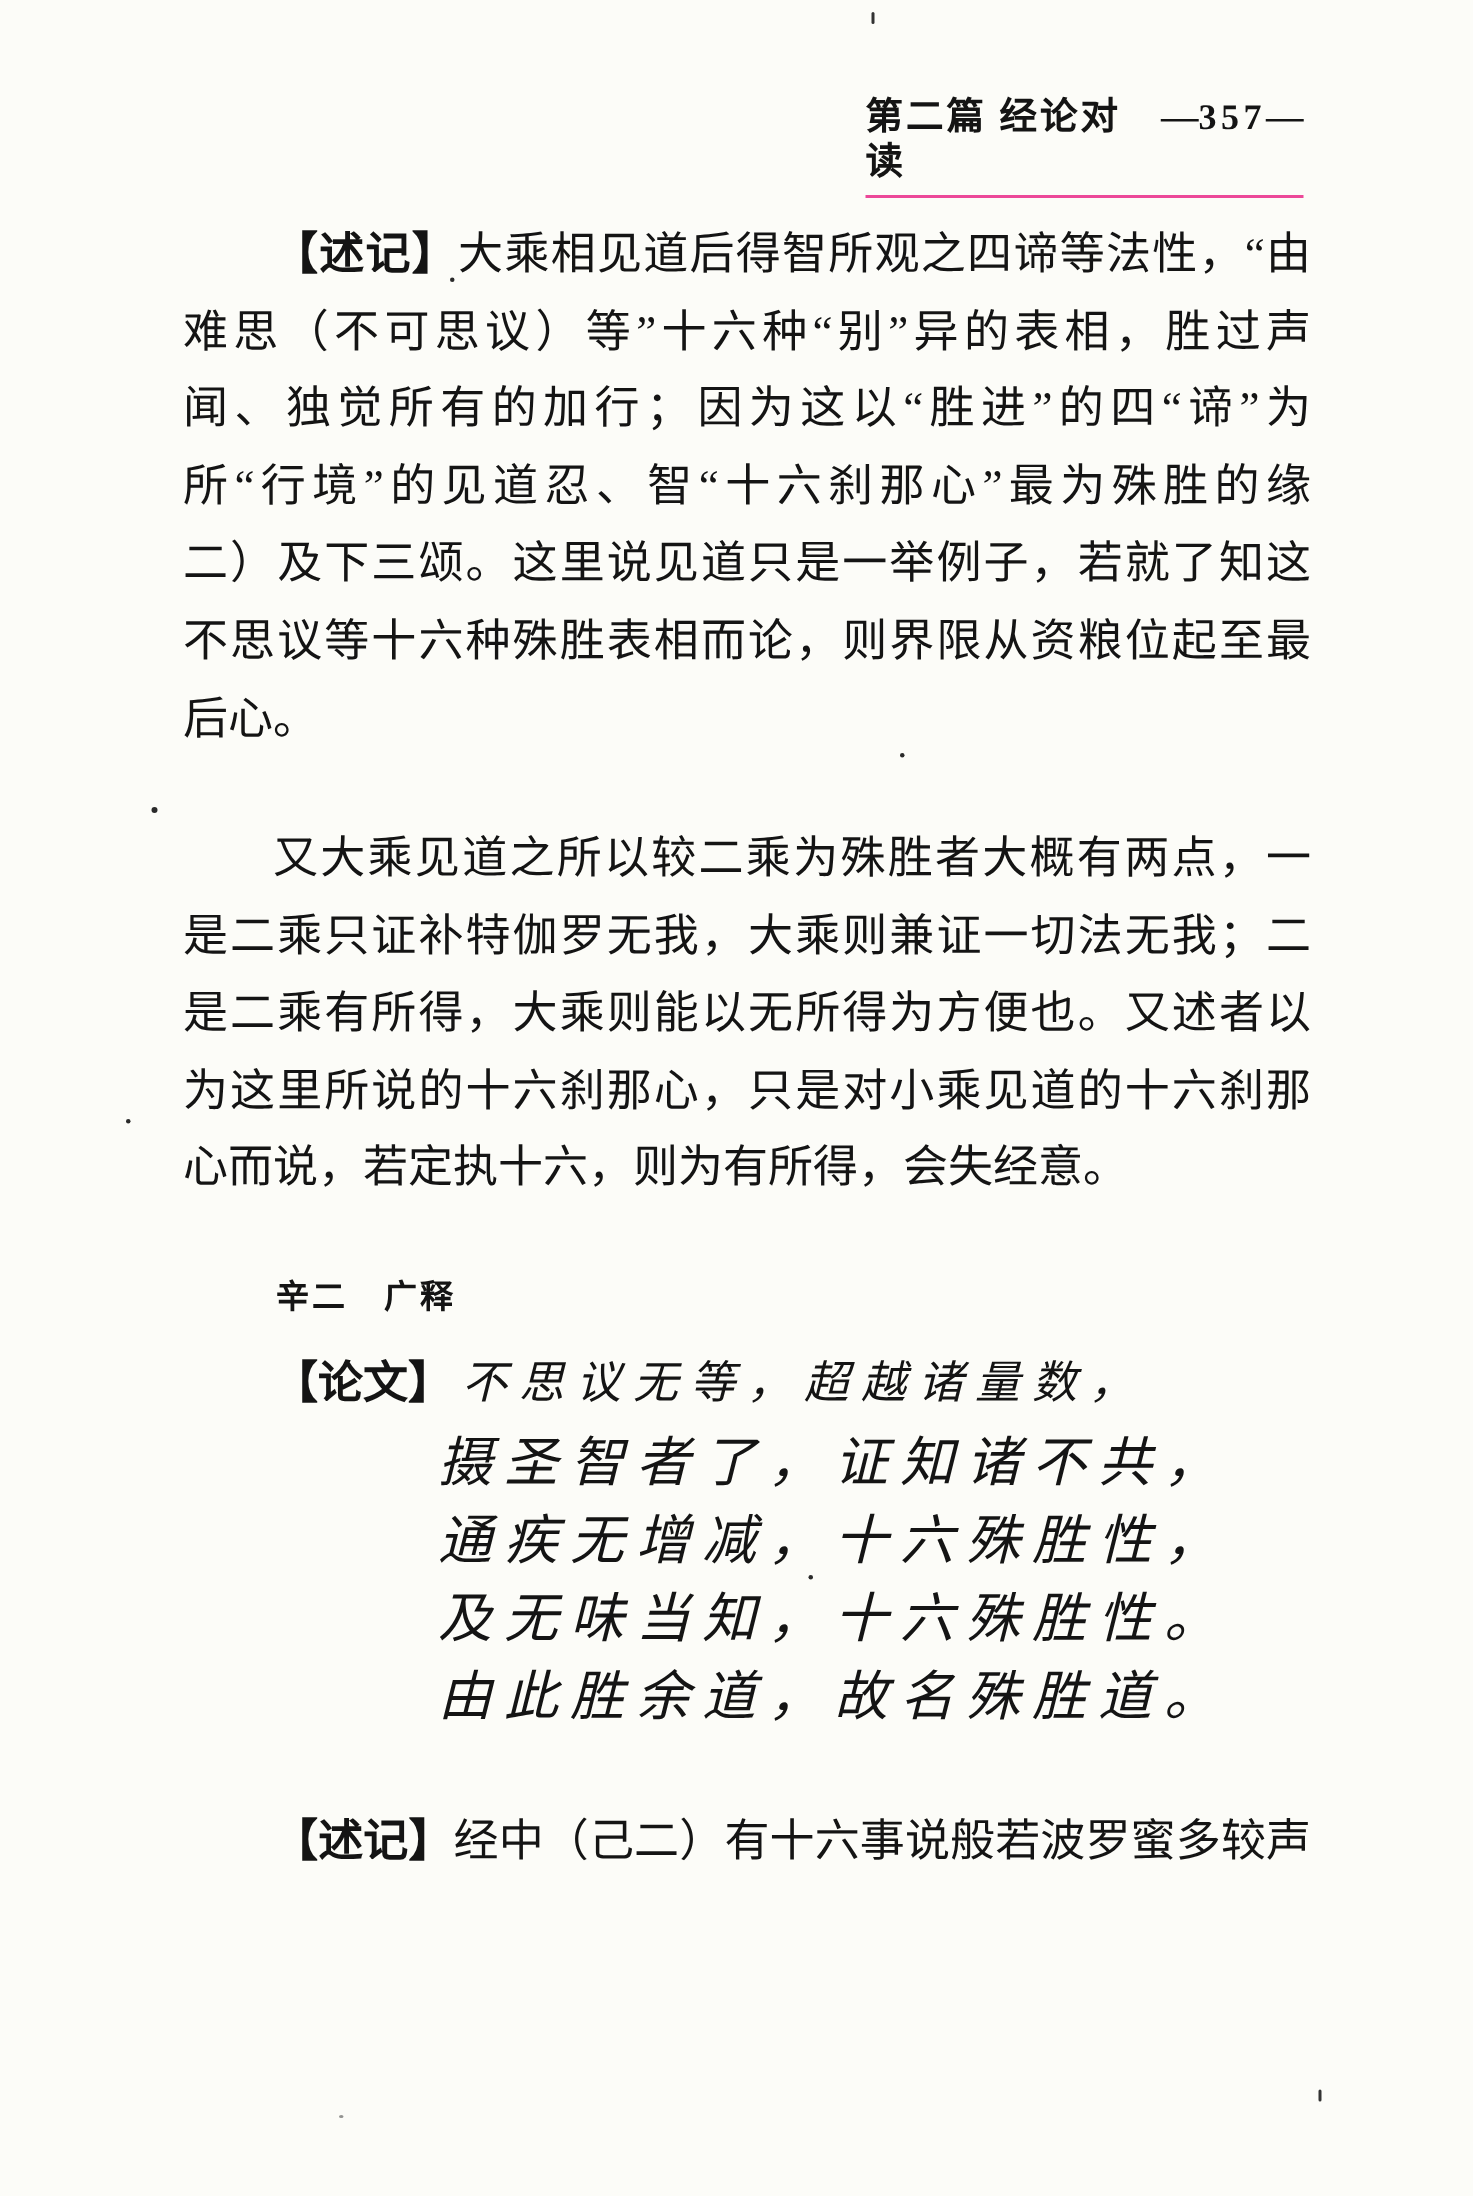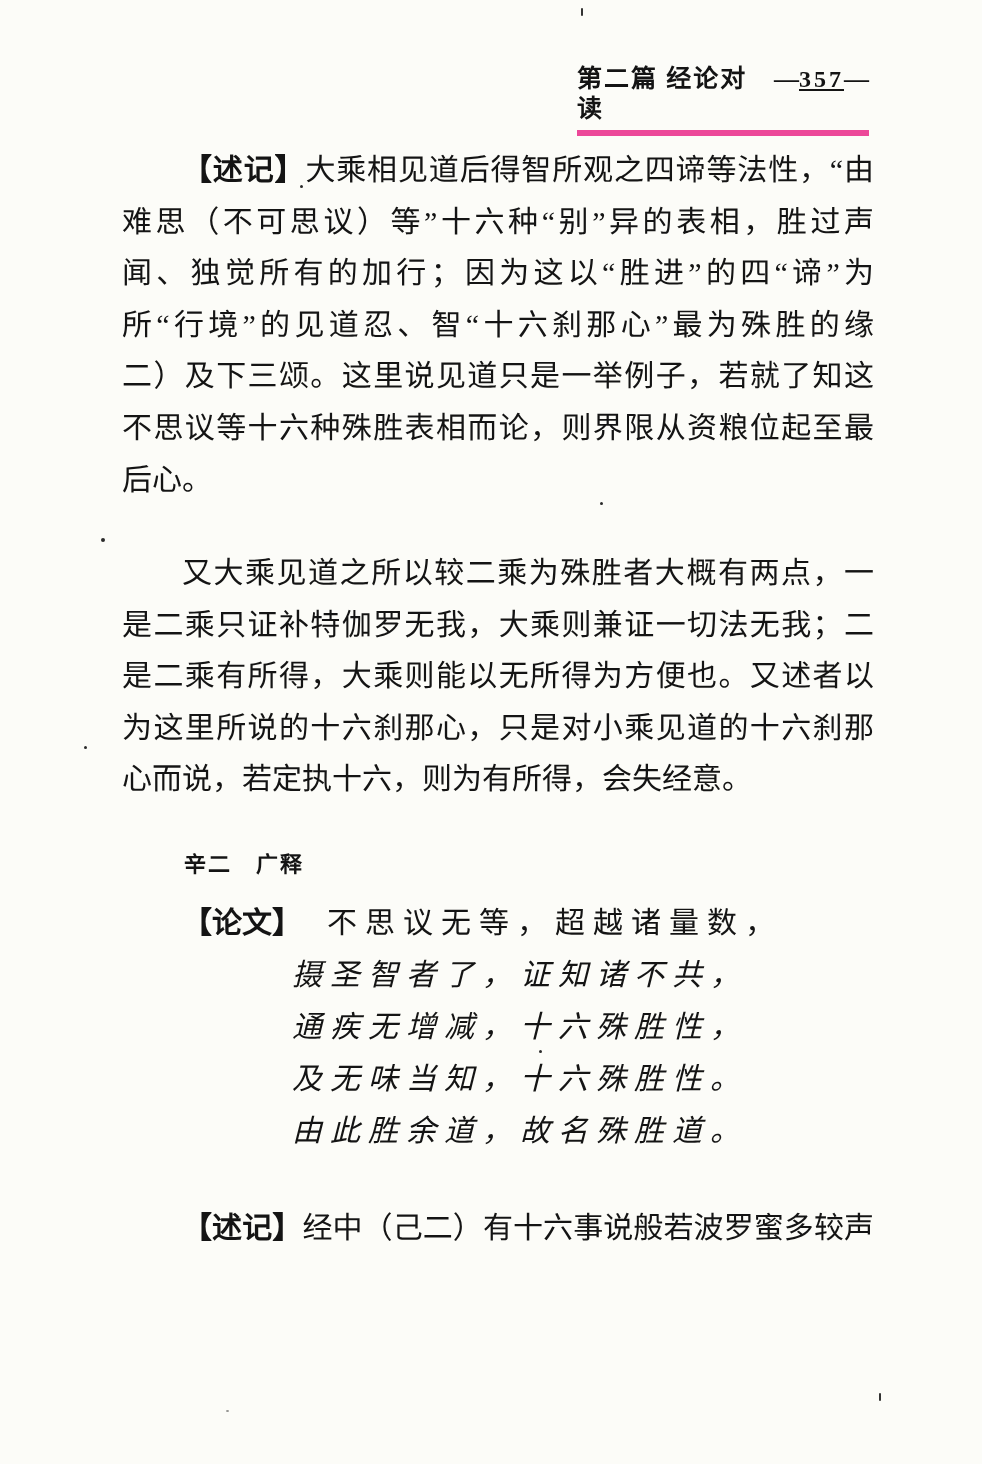--- a/index.html
+++ b/index.html
@@ -10,52 +10,52 @@
     background:#fcfcf8;
     color:#141414;
     font-family:"Liberation Serif","DejaVu Serif",serif;
     overflow:hidden;
   }
   
   .header{
     position:absolute;left:577px;top:64px;width:292px;
     display:flex;justify-content:space-between;align-items:baseline;
     font-size:25px;font-weight:bold;line-height:30px;
-    padding-bottom:6px;border-bottom:6px solid #ec4899;
+    padding-bottom:6px;border-bottom:2px solid #ec4899;
   }
   .header .title{letter-spacing:2px;}
   .header .dash{font-weight:bold;}
-  .header .pageno{letter-spacing:3px;font-size:24px;text-decoration:underline;}
+  .header .pageno{letter-spacing:3px;font-size:24px;}
   
   .blk{position:absolute;left:122px;width:752px;}
   .ln{
     font-size:30px;line-height:51.6px;
     text-align:justify;text-align-last:justify;
     white-space:nowrap;
   }
   .ln.last{text-align-last:left;}
   .ln.indent{text-indent:60px;}
   .bold{font-weight:bold;}
   .heading{
     font-size:22px;font-weight:bold;line-height:40px;
     padding-left:62px;letter-spacing:2px;
   }
   
   .vln{
-    font-size:30px;line-height:52px;
+    font-size:36px;line-height:52px;
     text-align:right;text-align-last:left;
     white-space:nowrap;
     font-style:italic;letter-spacing:8px;
   }
   .vfirst{
     font-size:30px;line-height:52px;
     text-align:left;text-align-last:left;
     white-space:nowrap;text-indent:60px;
   }
-  .vfirst .vtext{letter-spacing:8px;margin-left:25px;}
+  .vfirst .vtext{font-style:italic;letter-spacing:8px;margin-left:6px;}
   .vcont{padding-left:170px;}
   
   .speck{position:absolute;background:#2a2a2a;border-radius:50%;}
   .tick{position:absolute;background:#333;border-radius:1px;}
 </style>
 </head>
 <body>
 
 <div class="page">
 

